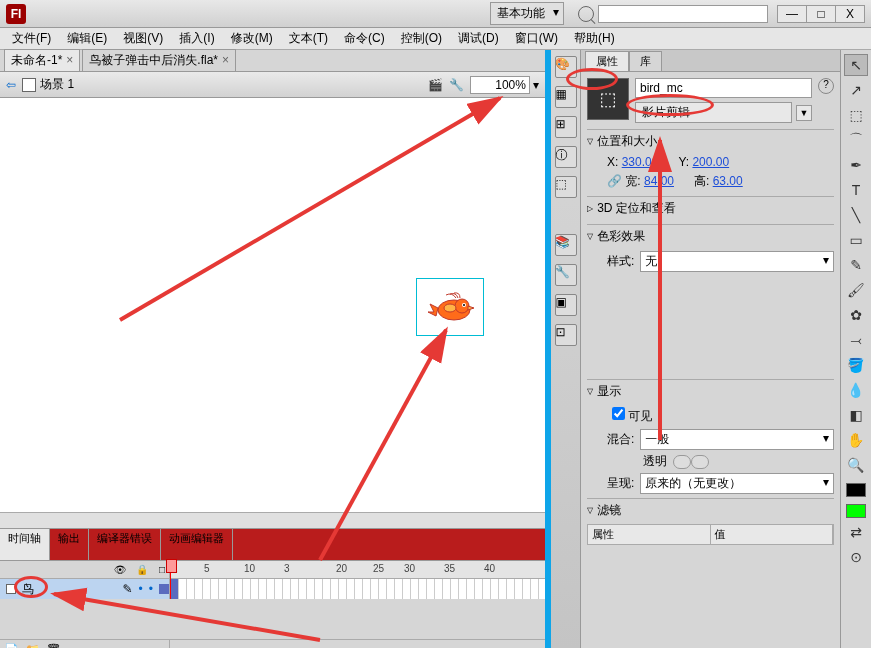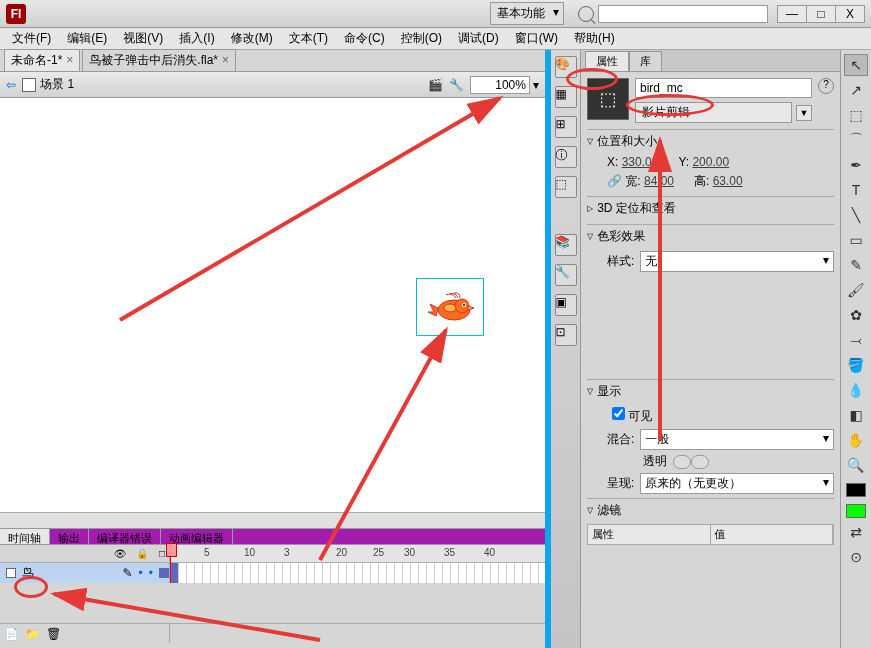--- a/index.html
+++ b/index.html
@@ -23,21 +23,21 @@
 .doc-tab.active{background:#e8e8e8;}
 .close-x{margin-left:4px;color:#666;}
 .scene-bar{height:26px;background:linear-gradient(#eaeaea,#d2d2d2);display:flex;align-items:center;padding:0 6px;border-bottom:1px solid #999;}
 .scene-icon{width:14px;height:14px;background:#fff;border:1px solid #666;margin-right:4px;}
 .zoom-box{width:60px;height:18px;border:1px solid #999;background:#fff;padding:0 3px;text-align:right;}
 .stage{flex:1;background:#fff;position:relative;overflow:hidden;}
 .bird-sel{position:absolute;left:416px;top:180px;width:68px;height:58px;border:1px solid #00bcd4;display:flex;align-items:center;justify-content:center;}
 .bird{width:48px;height:34px;}
 .scroll-h{height:16px;background:#e0e0e0;border-top:1px solid #aaa;}
 .bottom-panel{height:120px;background:#d6d6d6;border-top:1px solid #999;}
-.bp-tabs{height:16px;display:flex;background:#a21caf;border-bottom:1px solid #999;}
+.bp-tabs{height:32px;display:flex;background:#b91c1c;border-bottom:1px solid #999;}
 .bp-tab{padding:2px 8px;border-right:1px solid #999;font-size:11px;}
 .bp-tab.active{background:#e8e8e8;}
 .tl-hdr{display:flex;height:18px;background:#d6d6d6;border-bottom:1px solid #aaa;}
 .layer-col{width:170px;border-right:1px solid #aaa;display:flex;align-items:center;justify-content:flex-end;padding-right:4px;gap:10px;}
 .eye-icon,.lock-icon,.box-icon{font-size:10px;}
 .frames-hdr{flex:1;position:relative;background:#e4e4e4;}
 .frame-num{position:absolute;font-size:10px;color:#444;top:2px;}
 .tl-row{display:flex;height:20px;}
 .layer-cell{width:170px;border-right:1px solid #aaa;background:#bcd4f0;display:flex;align-items:center;padding-left:6px;gap:6px;}
 .layer-cell .page{width:10px;height:10px;border:1px solid #666;background:#fff;}
@@ -61,21 +61,21 @@
 .name-in{width:100%;height:20px;border:1px solid #999;background:#fff;padding:0 4px;margin-bottom:4px;}
 .type-dd{display:flex;align-items:center;gap:4px;}
 .type-dd .dd{border:1px solid #999;background:#e8e8e8;padding:1px 6px;flex:1;position:relative;}
 .type-dd .tri{width:16px;height:16px;border:1px solid #999;background:#e8e8e8;display:flex;align-items:center;justify-content:center;font-size:9px;}
 .inst-row{display:flex;align-items:center;justify-content:space-between;margin:6px 0;}
 .swap-btn{border:1px solid #999;background:#e8e8e8;padding:1px 10px;}
 .sect{border-top:1px solid #aaa;margin-top:4px;}
 .sect-hdr{display:flex;align-items:center;padding:3px 0;font-size:11px;}
 .tri-s{font-size:8px;margin-right:4px;}
 .xy-row{display:flex;gap:20px;padding:2px 0 2px 20px;font-size:11px;}
-.xy-row .val{color:#404040;text-decoration:underline;}
+.xy-row .val{color:#1d4ed8;text-decoration:underline;}
 .chk{margin:4px 0 4px 25px;}
 .dd-row{display:flex;align-items:center;gap:6px;margin:3px 0 3px 20px;}
 .dd-row .dd{flex:1;border:1px solid #999;background:#fff;padding:1px 4px;position:relative;}
 .dd-row .dd:after{content:"▾";position:absolute;right:4px;top:1px;}
 .tgl{float:right;display:flex;}
 .tgl span{width:18px;height:14px;border:1px solid #999;background:#ddd;border-radius:7px;}
 .filter-tbl{display:flex;border:1px solid #aaa;margin-top:2px;}
 .filter-tbl div{flex:1;padding:2px 4px;background:#e8e8e8;border-right:1px solid #aaa;font-size:11px;}
 .tool-rail{width:30px;background:#d6d6d6;display:flex;flex-direction:column;align-items:center;padding-top:4px;gap:3px;}
 .tool{width:24px;height:22px;display:flex;align-items:center;justify-content:center;font-size:14px;color:#333;}

